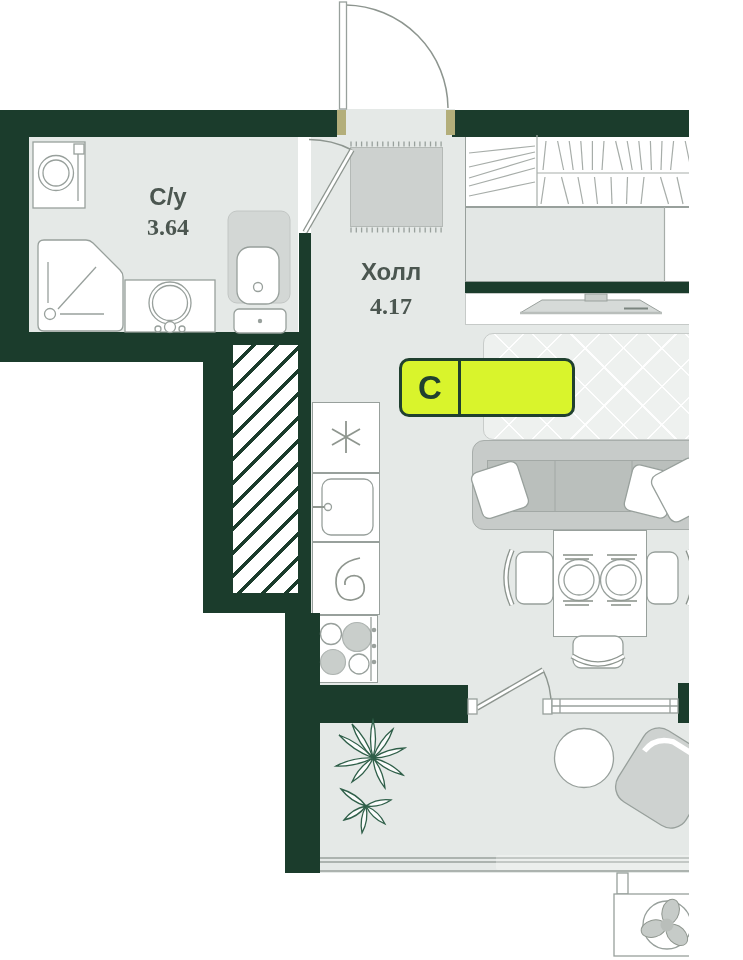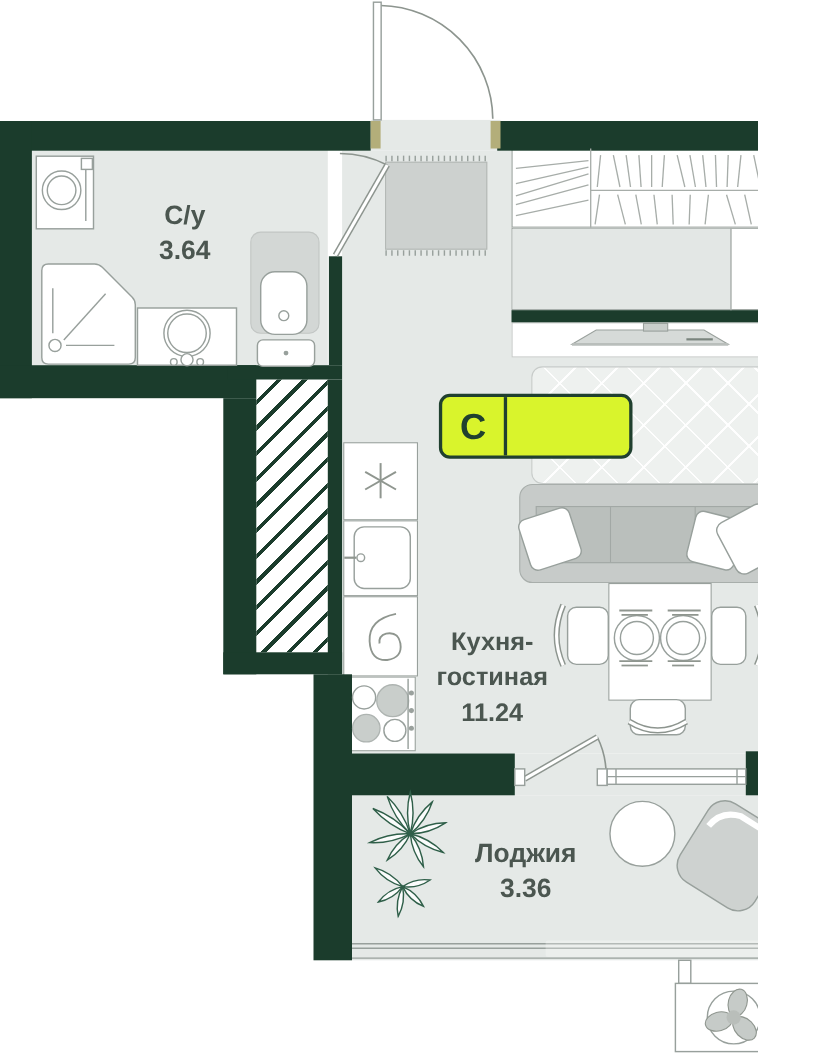--- a/index.html
+++ b/index.html
@@ -15,21 +15,21 @@
      background-image:repeating-linear-gradient(45deg,rgba(255,255,255,.95) 0 1.6px,transparent 1.6px 27px),
                       repeating-linear-gradient(135deg,rgba(255,255,255,.95) 0 1.6px,transparent 1.6px 27px);}
   .sofa{position:absolute;background:#c7cbc9;border:1.2px solid #a8aeab;border-radius:12px;box-sizing:border-box;}
   .sofa-in{position:absolute;background:#babfbc;border:1px solid #a2a8a5;box-sizing:border-box;}
   .rug{position:absolute;background:#cdd1cf;border:1px solid #b4b9b6;box-sizing:border-box;}
   .cons-gray{position:absolute;background:#e3e7e5;}
   .tvshelf{position:absolute;background:#fff;border:1px solid #c6cac8;box-sizing:border-box;}
   .room-label{position:absolute;text-align:center;font-weight:600;color:var(--label-ink);
      font-size:24px;line-height:31px;}
   .room-label span{display:inline;}
-  .room-label .rarea{display:block;}
+  .room-label .rarea{display:block;font-family:Liberation Serif, serif;}
   .badge{position:absolute;left:399px;top:358px;width:176px;height:59px;background:var(--badge-bg);
      border:3px solid var(--badge-ink);border-radius:10px;box-sizing:border-box;display:flex;
      align-items:stretch;color:var(--badge-ink);font-weight:700;font-size:33px;}
   .badge-cell{display:flex;align-items:center;justify-content:center;}
   .badge-type{width:56px;}
   .badge-sep{width:3px;background:var(--badge-ink);}
   .badge-area{flex:1;}
   .wm{position:absolute;left:450px;top:806px;display:flex;align-items:center;gap:8px;
       color:rgba(255,255,255,.55);font-weight:700;font-size:46px;letter-spacing:2px;}
   .wm-logo{display:inline-block;width:38px;height:40px;background:rgba(255,255,255,.5);
@@ -341,27 +341,23 @@
         <ellipse cx="667" cy="911" rx="8.5" ry="12.5" fill="#c6cbc8" stroke="#8f968f" stroke-width="1" transform="rotate(255 667 925)"></ellipse>
         <circle cx="667" cy="925" r="6.5" fill="#b9beba"></circle>
       </g>
     </g>
   </svg>
 
   <div class="room-label" style="left:98px;top:181px;width:140px">
     <span class="rname">С/у</span>
     <span class="rarea">3.64</span>
   </div>
-  <div class="room-label" style="left:380px;top:567px;width:135px;font-size:23px;line-height:32px">
-    <span class="rname">Кухня-гостиная</span>
-    <span class="rarea">11.24</span>
-  </div>
-  <div class="room-label" style="left:418px;top:761px;width:120px">
-    <span class="rname">Лоджия</span>
-    <span class="rarea">3.36</span>
+  <div class="room-label" style="left:331px;top:255px;width:120px;line-height:34px">
+    <span class="rname">Холл</span>
+    <span class="rarea">4.17</span>
   </div>
 
   <div class="badge">
     <div class="badge-cell badge-type">С</div>
     <div class="badge-sep"></div>
   </div>
 
   <div class="wm-strip"></div>
 
 </div>

